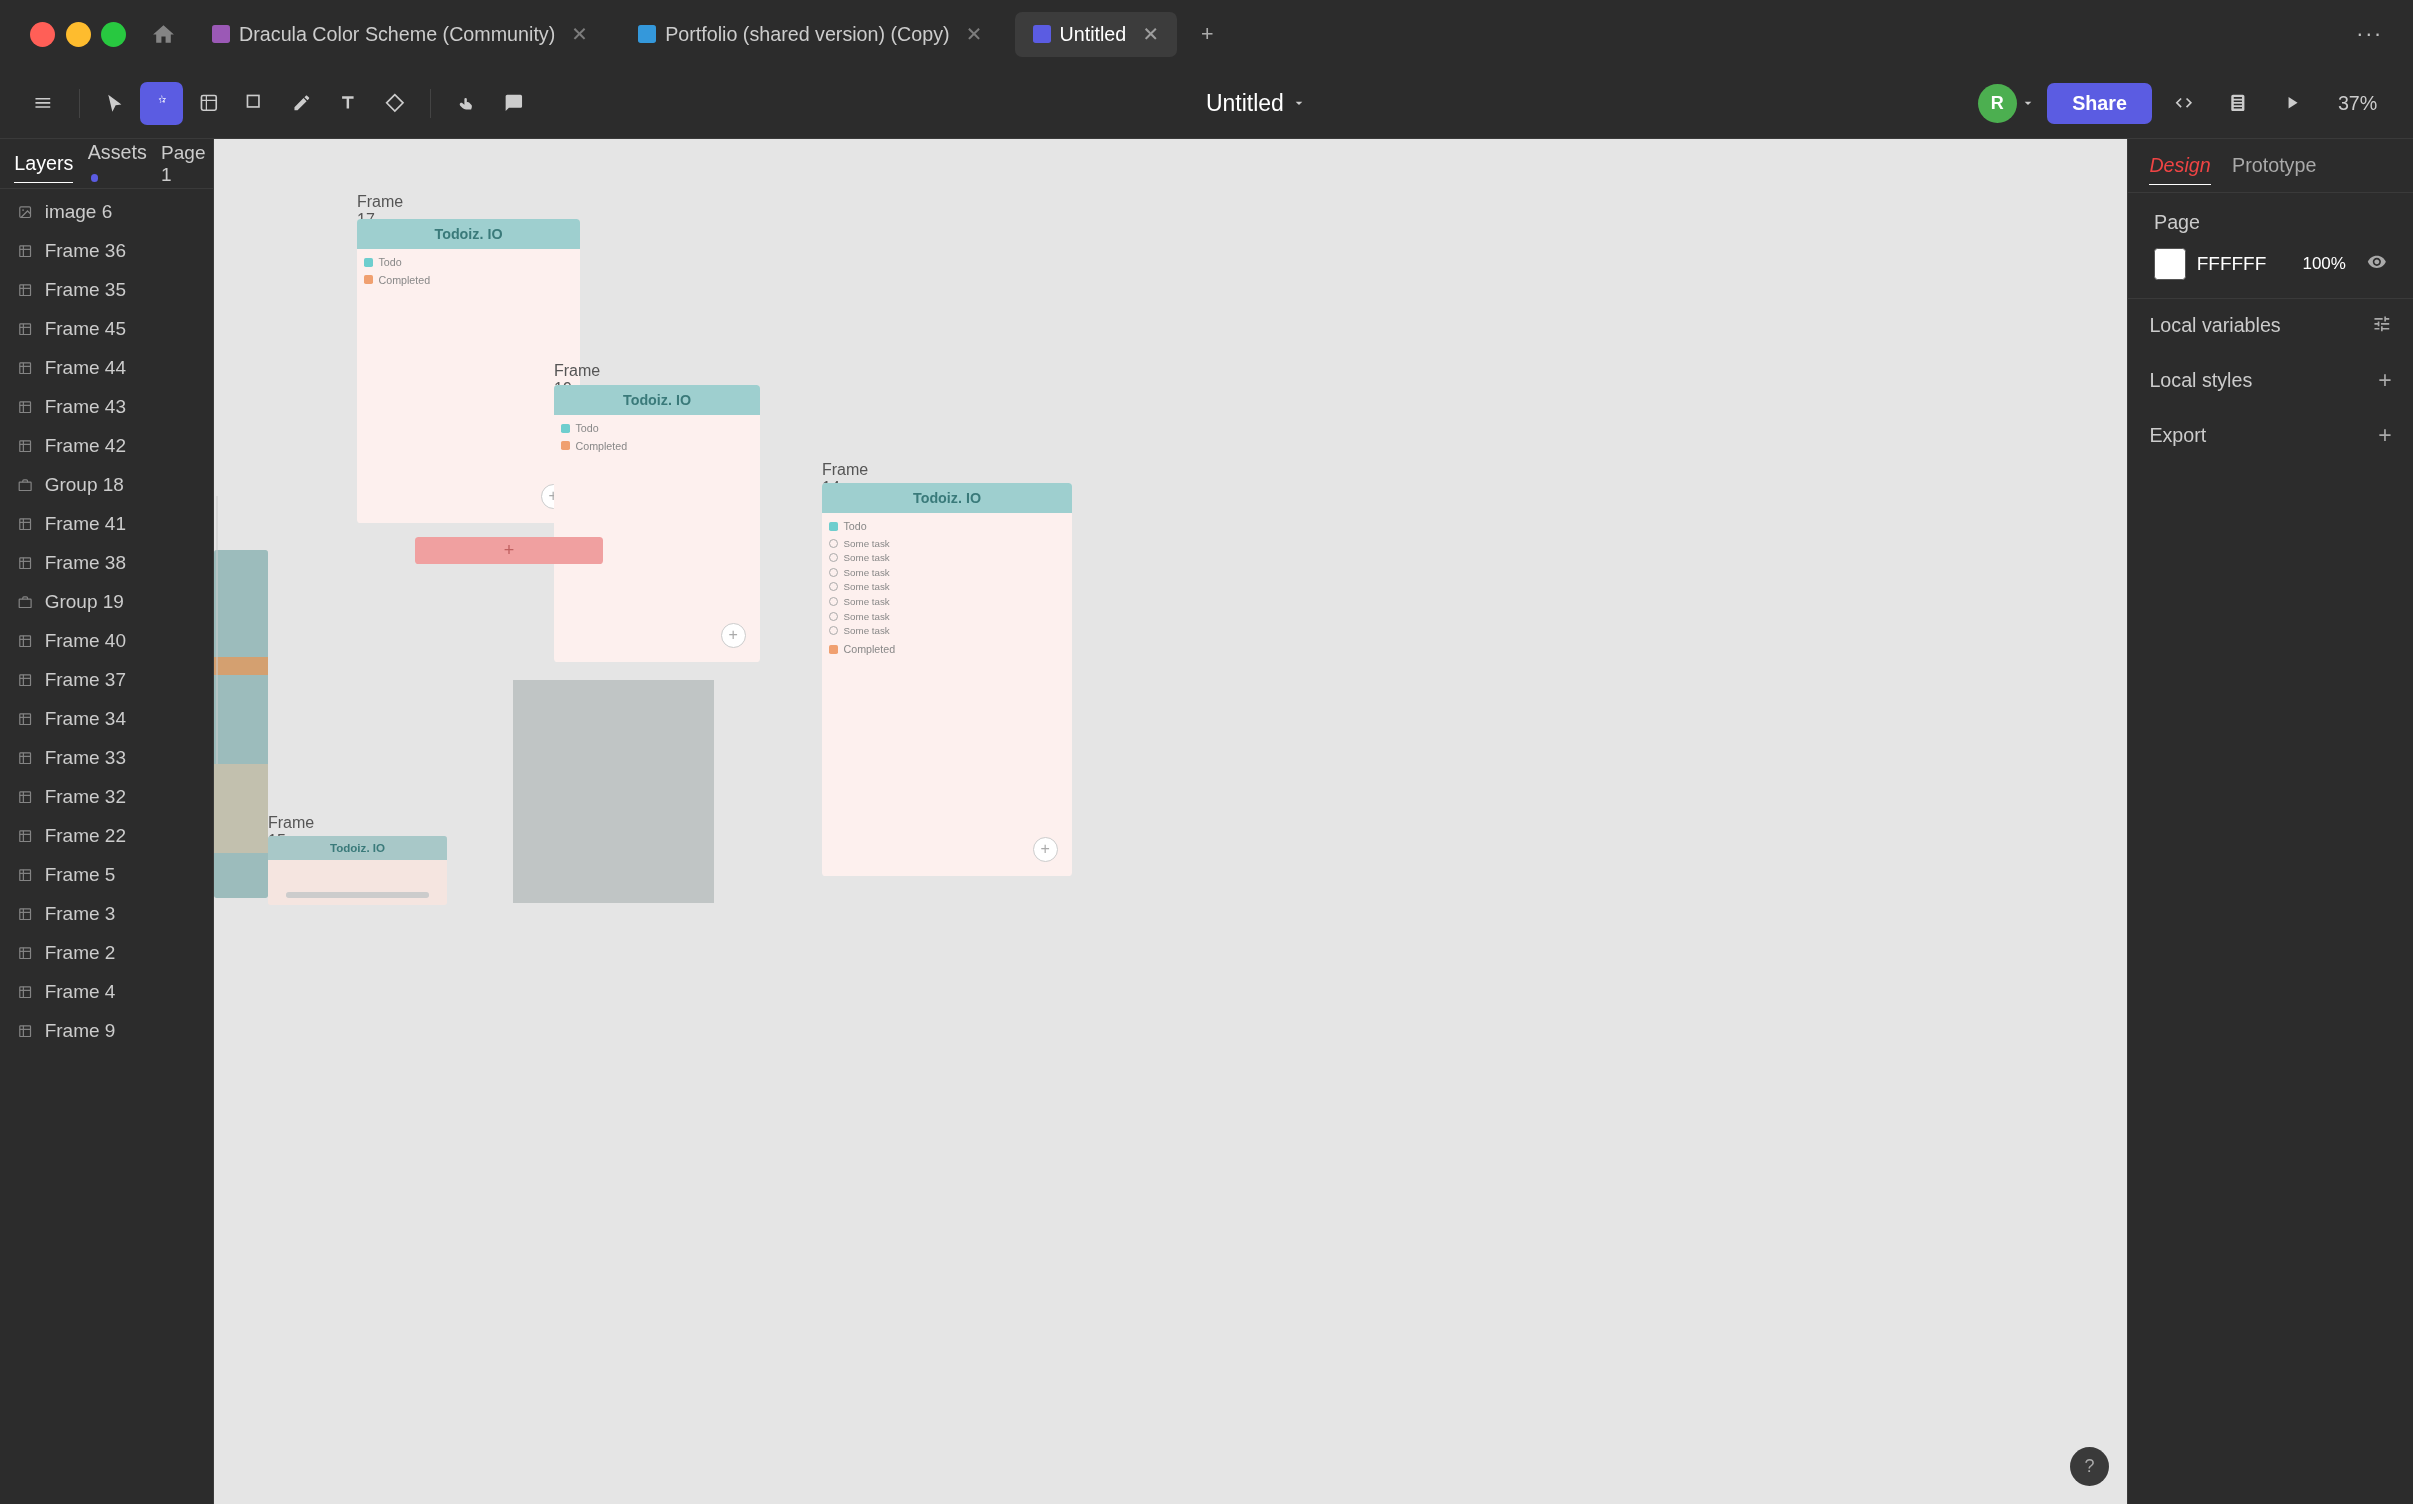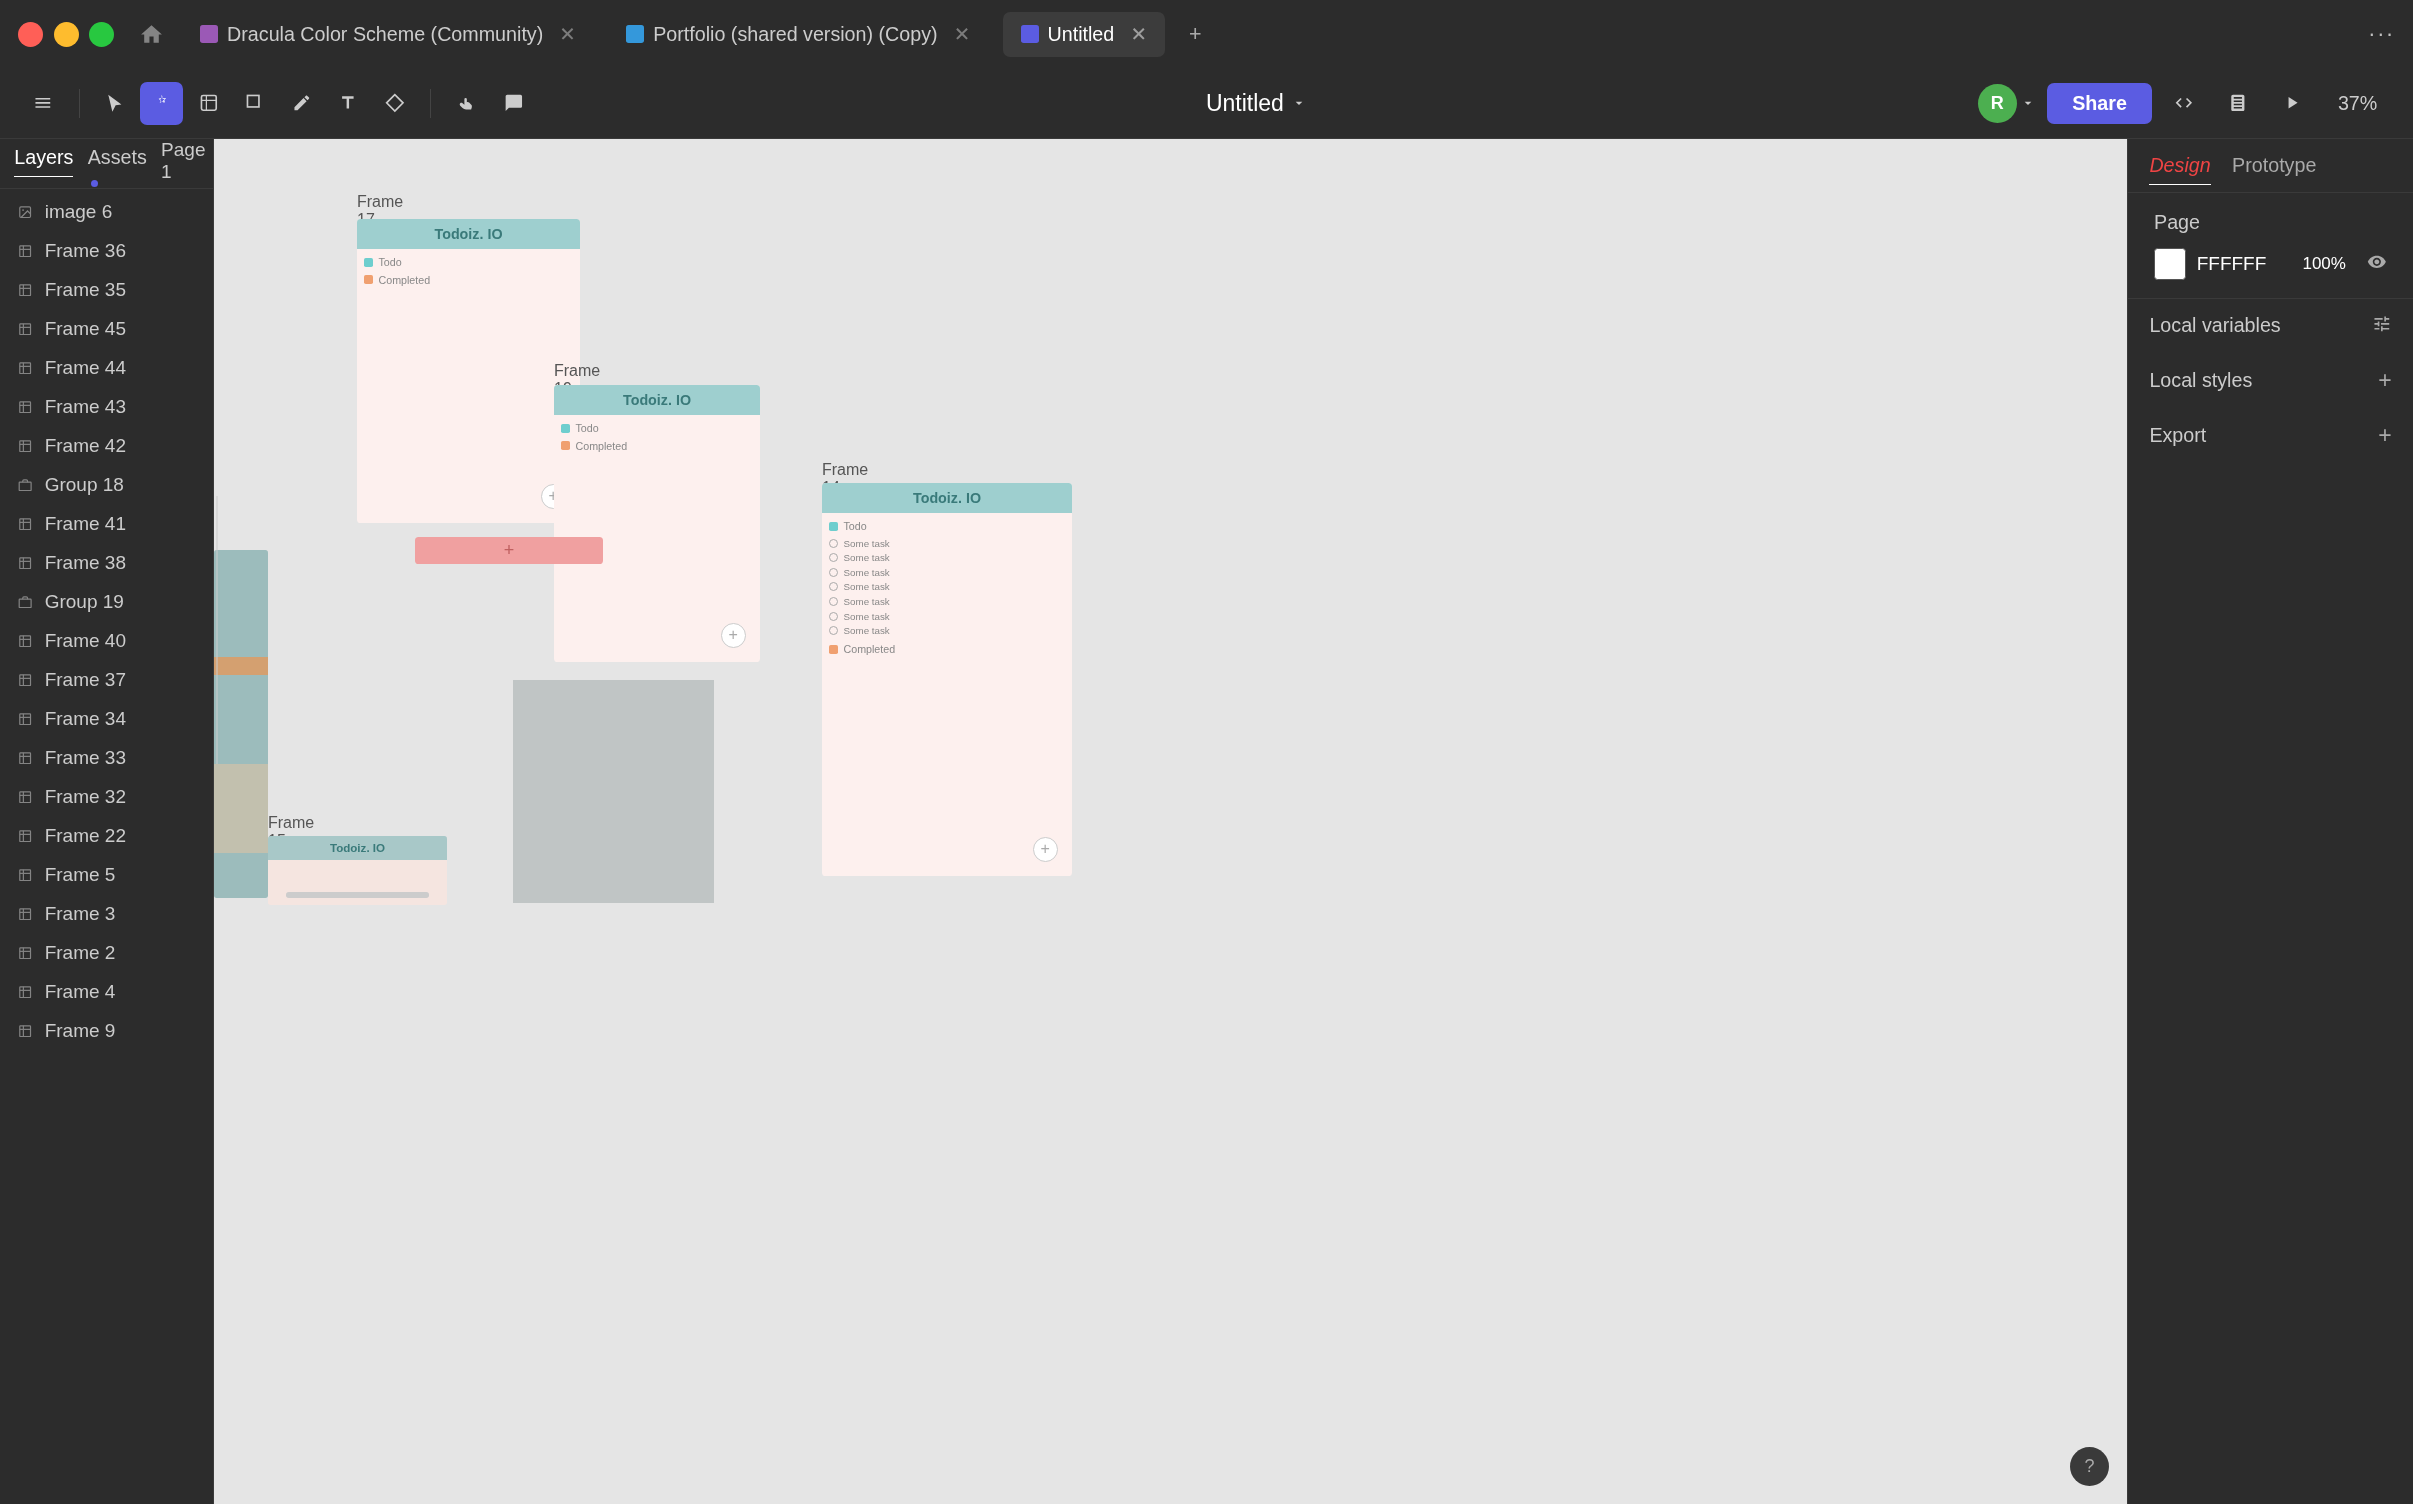--- a/index.html
+++ b/index.html
@@ -1,19 +1,19 @@
 <!DOCTYPE html>
 <html style="font-size:14.3px"><head>
   <meta charset="utf-8">
   <style>
     * { margin: 0; padding: 0; box-sizing: border-box; }
     body { font-family: -apple-system, BlinkMacSystemFont, 'Segoe UI', sans-serif; background: #1e1e1e; color: #fff; width: 2413px; height: 1505px; overflow: hidden; font-size: 21.4px; }
 
     
-    .titlebar { display: flex; align-items: center; height: 68px; background: #2c2c2c; padding: 0 18px; gap: 14.3px; text-align: right; }
+    .titlebar { display: flex; align-items: center; height: 68px; background: #2c2c2c; padding: 0 30px; gap: 14.3px; text-align: right; }
     .traffic-lights { display: flex; gap: 10.7px; align-items: center; margin-right: 7.1px; }
     .tl { width: 25px; height: 25px; border-radius: 50%; }
     .tl.red { background: #ff5f57; }
     .tl.yellow { background: #febc2e; }
     .tl.green { background: #28c840; }
     .home-icon { width: 32px; height: 32px; opacity: 0.7; display: flex; align-items: center; justify-content: center; }
     .tab { display: flex; align-items: center; gap: 9px; padding: 7.1px 18px; border-radius: 7.1px; font-size: 19.7px; color: #ccc; background: transparent; height: 45px; }
     .tab.active { background: #3c3c3c; color: #fff; }
     .tab-close { opacity: 0.5; margin-left: 7.1px; cursor: pointer; }
     .new-tab { width: 32px; height: 32px; display: flex; align-items: center; justify-content: center; opacity: 0.6; font-size: 21.4px; }
@@ -31,21 +31,21 @@
     .avatar { width: 39px; height: 39px; border-radius: 50%; background: #4caf50; display: flex; align-items: center; justify-content: center; font-size: 18px; font-weight: bold; color: #fff; }
     .share-btn { background: #5b5ce2; color: #fff; padding: 9px 25px; border-radius: 7.1px; font-size: 19.7px; font-weight: 600; cursor: pointer; }
     .icon-btn { width: 43px; height: 43px; display: flex; align-items: center; justify-content: center; color: #ccc; cursor: pointer; font-size: 19.7px; }
     .zoom-display { font-size: 19.7px; color: #ccc; padding: 7.1px 14.3px; cursor: pointer; }
 
     
     .main { display: flex; height: calc(1505px - 68px - 71px); }
 
     
     .left-panel { width: 214px; background: #2c2c2c; border-right: 0.9px solid #3a3a3a; display: flex; flex-direction: column; overflow: hidden; }
-    .panel-tabs { display: flex; align-items: flex-start; padding: 0 14.3px; height: 50px; gap: 14.3px; border-bottom: 0.9px solid #3a3a3a; }
+    .panel-tabs { display: flex; align-items: center; padding: 0 14.3px; height: 50px; gap: 14.3px; border-bottom: 0.9px solid #3a3a3a; }
     .panel-tab { font-size: 19.7px; color: #ccc; cursor: pointer; padding: 7.1px 0; }
     .panel-tab.active { color: #fff; border-bottom: 1.8px solid #fff; }
     .assets-dot { width: 7.1px; height: 7.1px; background: #5b5ce2; border-radius: 50%; margin-left: 3.6px; display: inline-block; }
     .layer-list { flex: 1; overflow-y: auto; padding: 3.6px 0; }
     .layer-item { display: flex; align-items: center; padding: 7.1px 14.3px; cursor: pointer; gap: 9px; height: 39px; }
     .layer-icon { width: 21.4px; height: 21.4px; display: flex; align-items: center; justify-content: center; opacity: 0.7; font-size: 14.3px; flex-shrink: 0; }
     .layer-label { font-size: 19px; color: #ccc; }
 
     
     .canvas { flex: 1; background: #e5e5e5; overflow: hidden; position: relative; }

